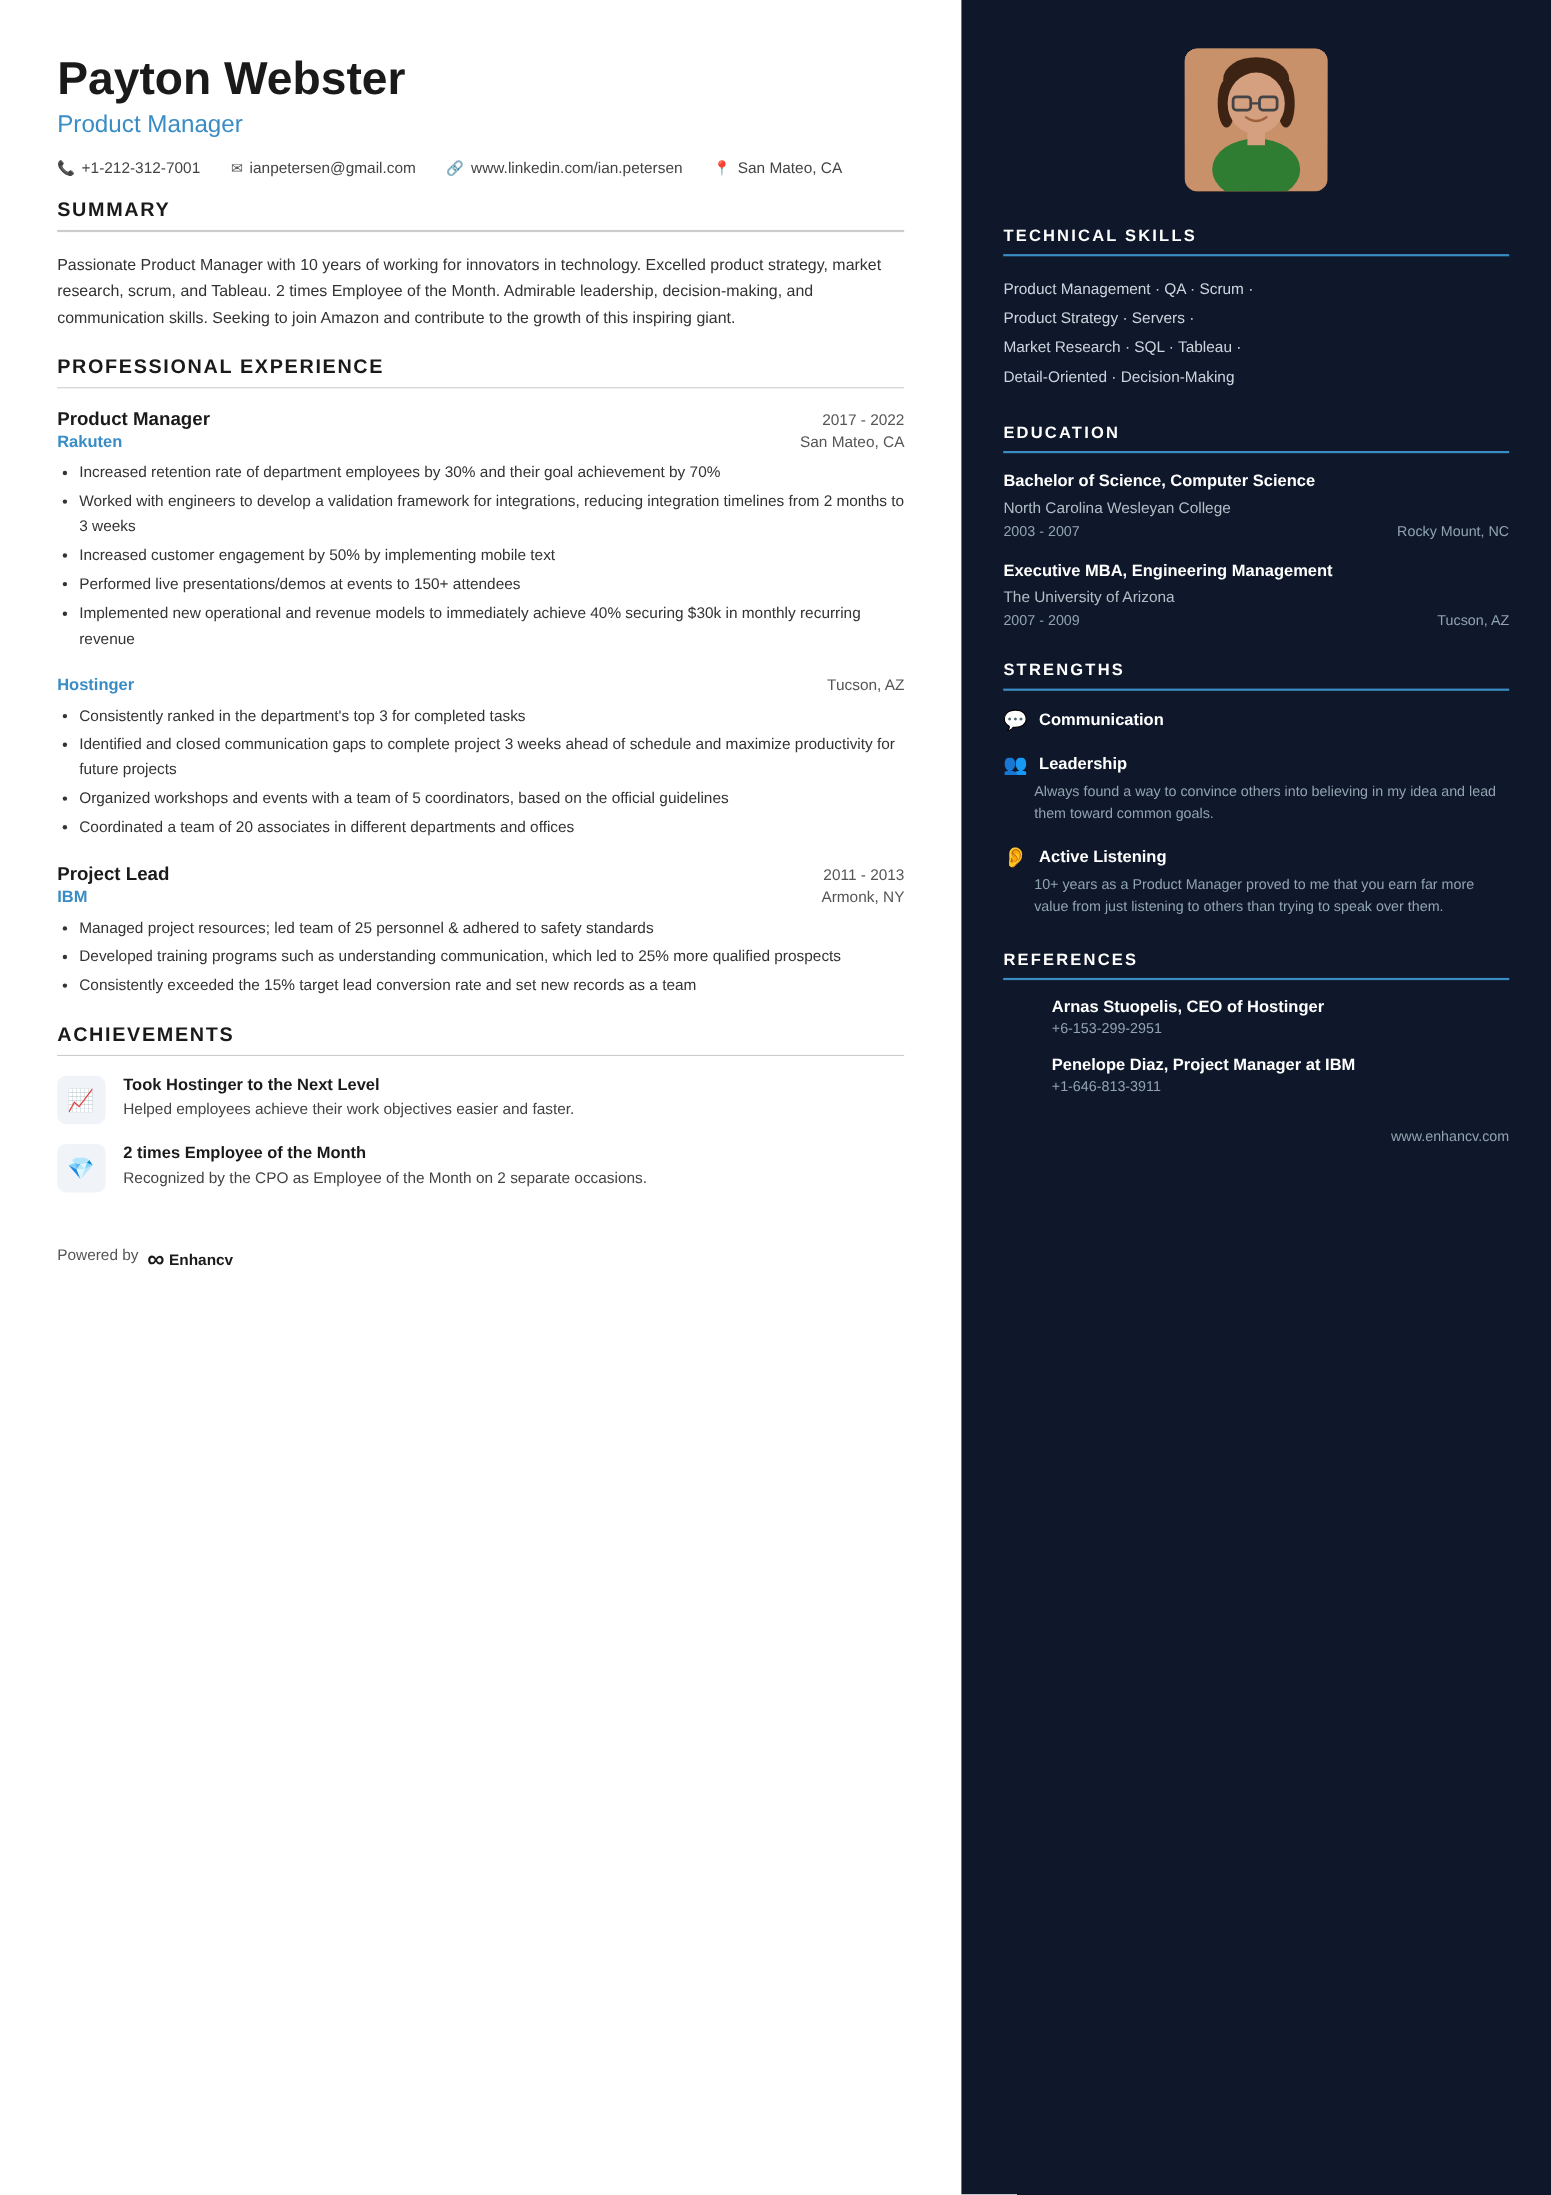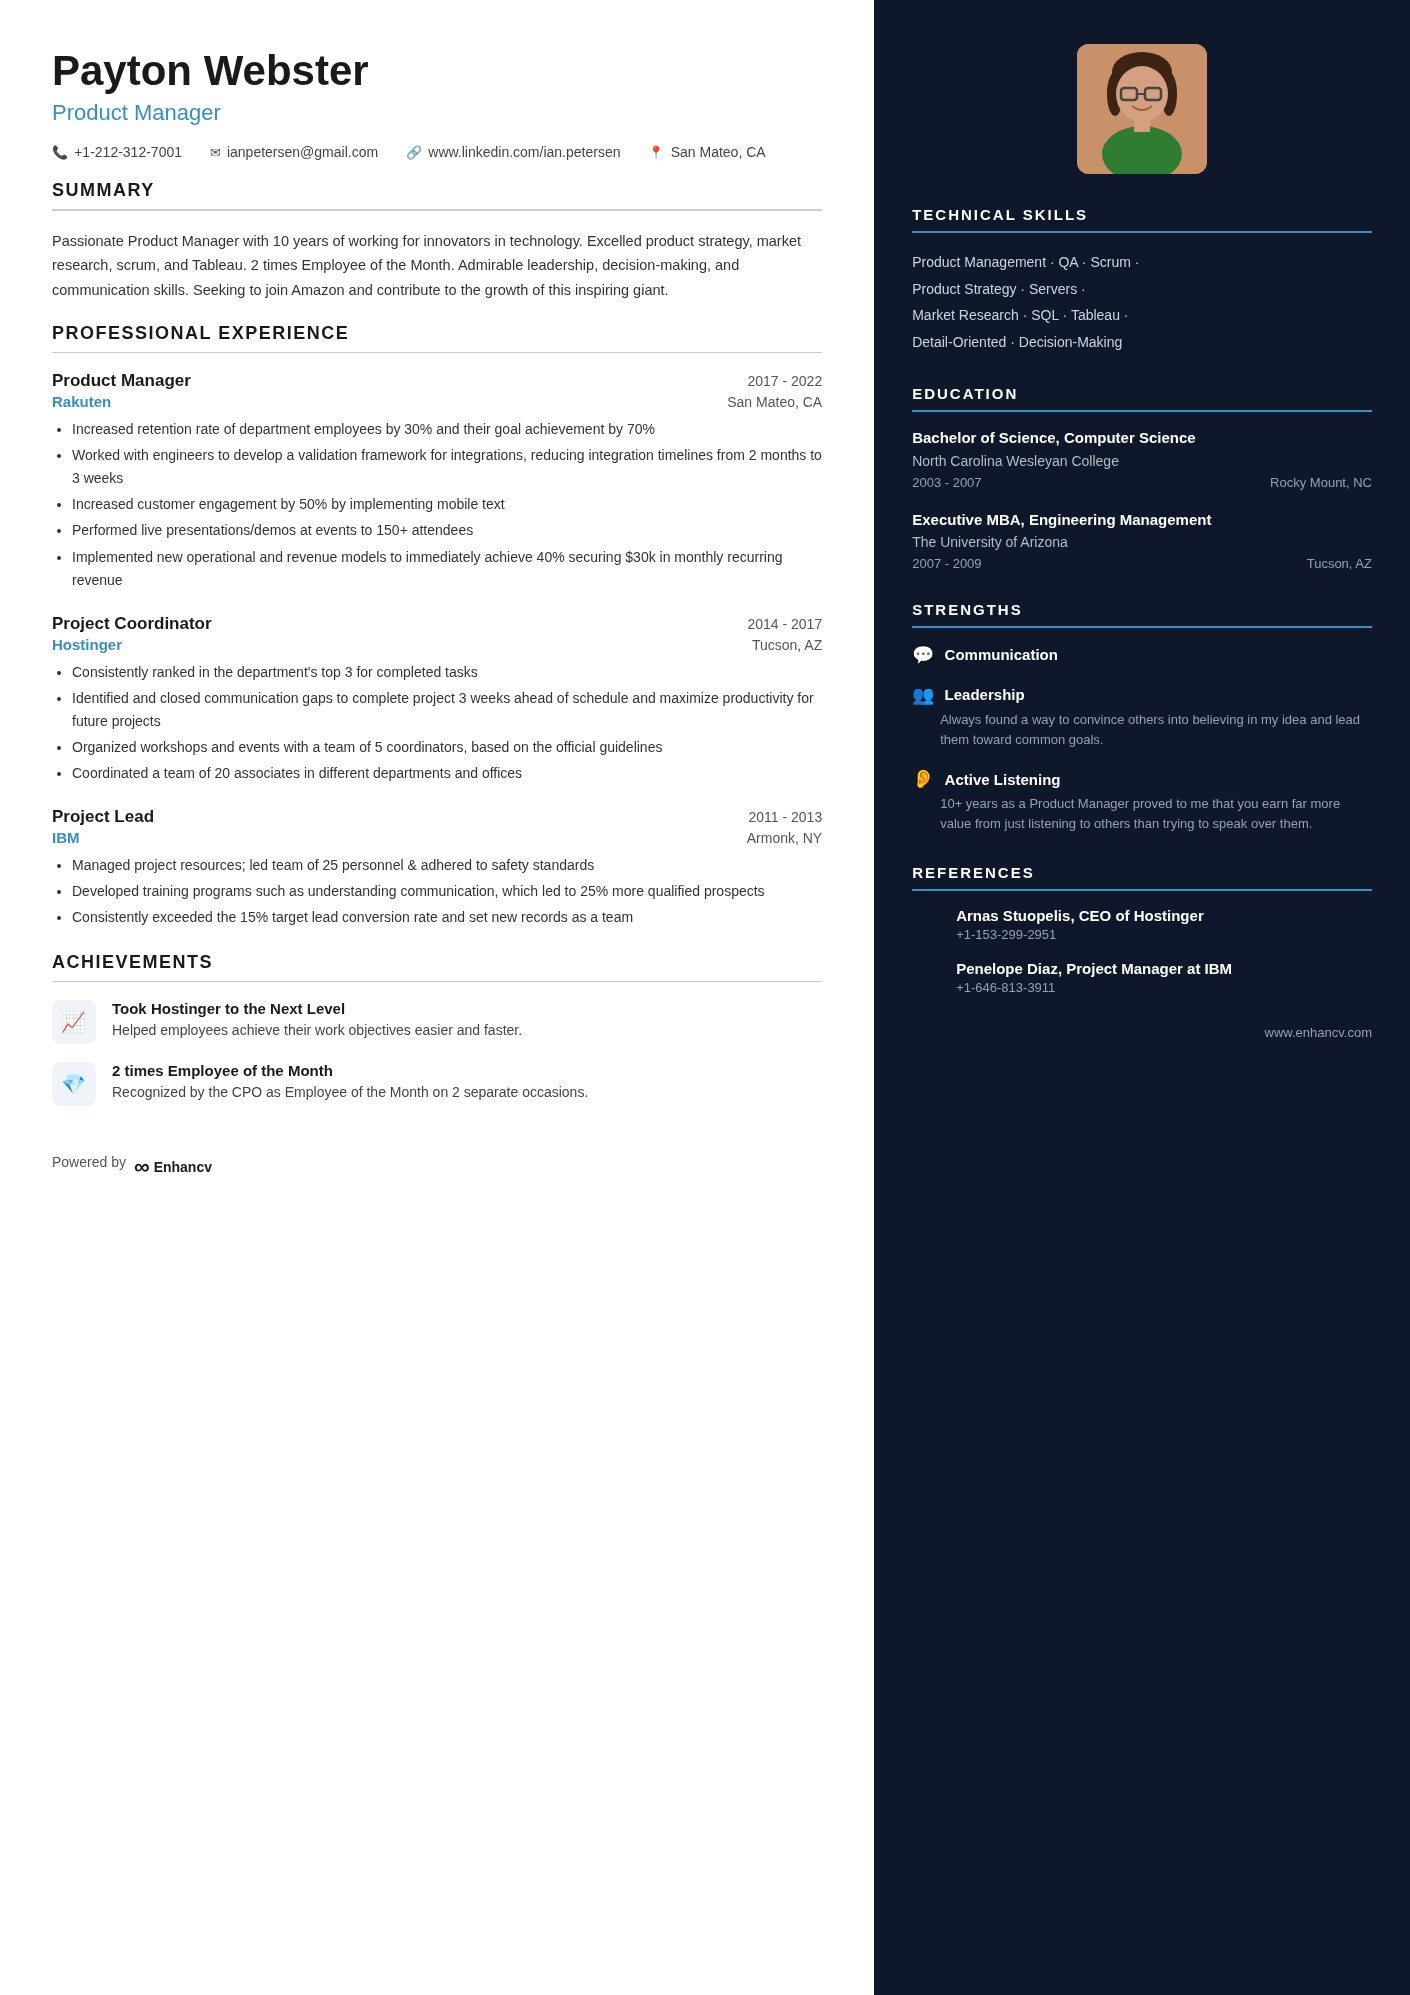--- a/index.html
+++ b/index.html
@@ -347,24 +347,20 @@
       <ul class="exp-bullets">
         <li>Increased retention rate of department employees by 30% and their goal achievement by 70%</li>
         <li>Worked with engineers to develop a validation framework for integrations, reducing integration timelines from 2 months to 3 weeks</li>
         <li>Increased customer engagement by 50% by implementing mobile text</li>
         <li>Performed live presentations/demos at events to 150+ attendees</li>
         <li>Implemented new operational and revenue models to immediately achieve 40% securing $30k in monthly recurring revenue</li>
       </ul>
     </div>
 
     <div>
-      <div class="exp-header">
-        <span class="exp-job-title">Project Coordinator</span>
-        <span class="exp-dates">2014 - 2017</span>
-      </div>
       <div class="exp-sub">
         <span class="exp-company">Hostinger</span>
         <span class="exp-location">Tucson, AZ</span>
       </div>
       <ul class="exp-bullets">
         <li>Consistently ranked in the department's top 3 for completed tasks</li>
         <li>Identified and closed communication gaps to complete project 3 weeks ahead of schedule and maximize productivity for future projects</li>
         <li>Organized workshops and events with a team of 5 coordinators, based on the official guidelines</li>
         <li>Coordinated a team of 20 associates in different departments and offices</li>
       </ul>
@@ -512,21 +508,21 @@
       <div class="strength-desc">10+ years as a Product Manager proved to me that you earn far more value from just listening to others than trying to speak over them.</div>
     </div>
   </div>
 
   <div class="right-section">
     <div class="right-section-title">REFERENCES</div>
     <div class="right-divider"></div>
 
     <div class="ref-item">
       <div class="ref-name">Arnas Stuopelis, CEO of Hostinger</div>
-      <div class="ref-phone">+1-153-299-2951</div>
+      <div class="ref-phone">+6-153-299-2951</div>
     </div>
 
     <div class="ref-item">
       <div class="ref-name">Penelope Diaz, Project Manager at IBM</div>
       <div class="ref-phone">+1-646-813-3911</div>
     </div>
   </div>
 
   <div class="right-footer">
     <span>www.enhancv.com</span>

